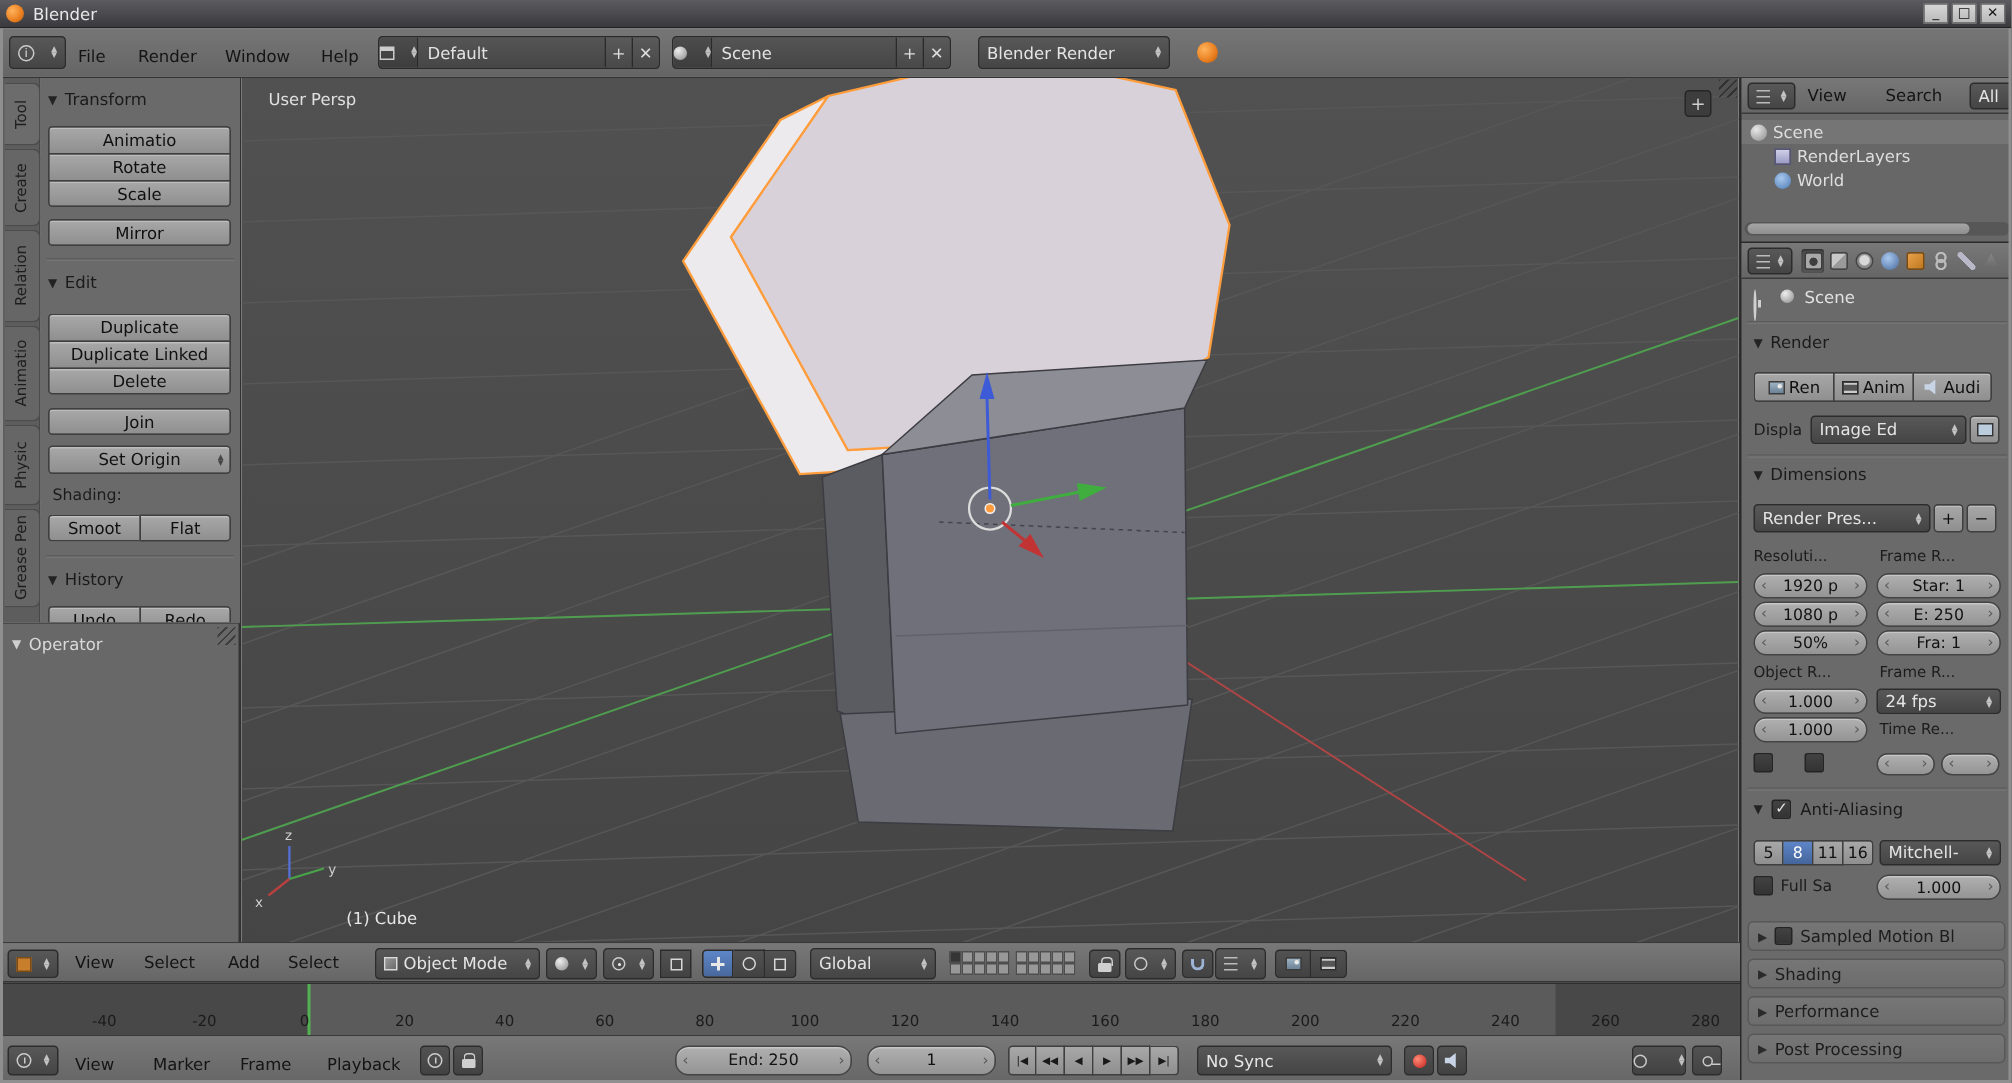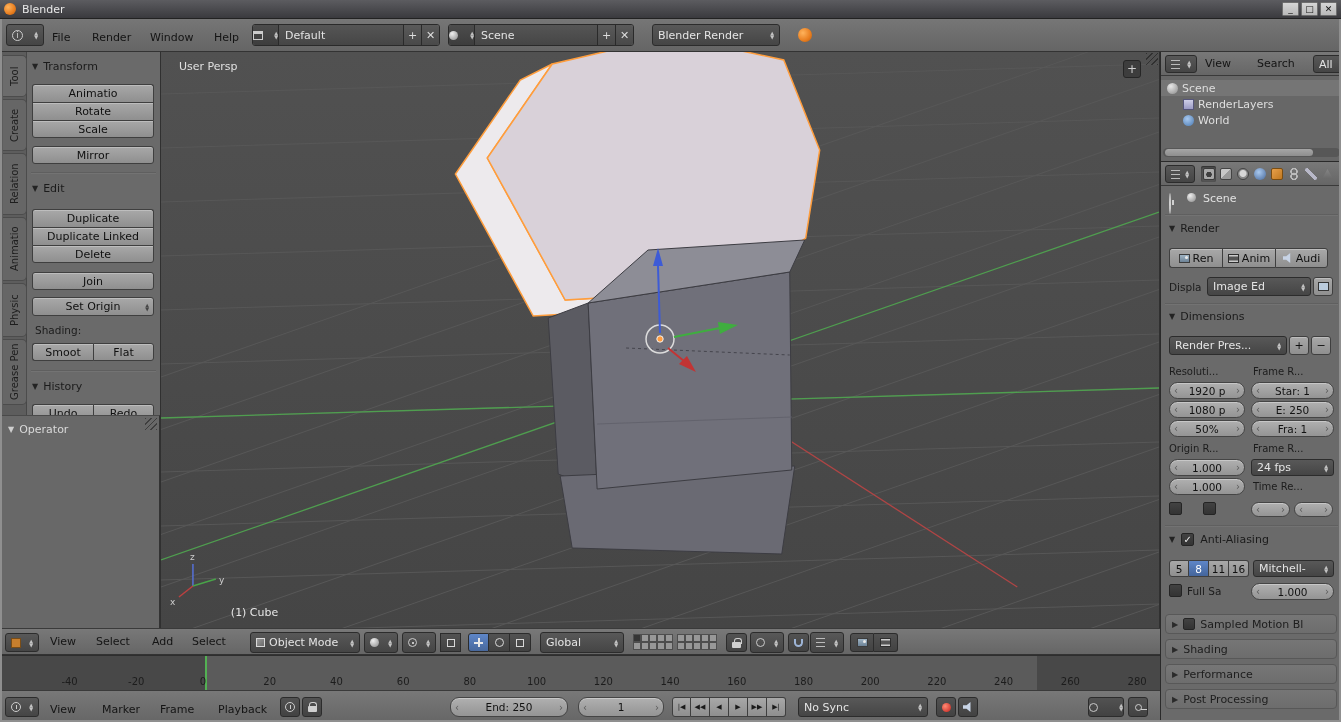--- a/index.html
+++ b/index.html
@@ -544,21 +544,21 @@
     <div class="numf" style="left:90px;top:239px;width:83px;height:17px;">
         <span>E: 250</span>
       </div>
     <div class="numf" style="left:8px;top:258px;width:76px;height:17px;">
         <span>50%</span>
       </div>
     <div class="numf" style="left:90px;top:258px;width:83px;height:17px;">
         <span>Fra: 1</span>
       </div>
 
-    <span class="slabel" style="left:8px;top:281px;font-size:10px;">Origin R...</span>
+    <span class="slabel" style="left:8px;top:281px;font-size:10px;">Object R...</span>
     <span class="slabel" style="left:92px;top:281px;font-size:10px;">Frame R...</span>
     <div class="numf" style="left:8px;top:297px;width:76px;height:17px;">
         <span>1.000</span>
       </div>
     <div class="dmenu" style="left:90px;top:297px;width:83px;height:17px;">
       <span class="lbl">24 fps</span>
       <span class="marr"></span>
     </div>
     <div class="numf" style="left:8px;top:316px;width:76px;height:17px;">
         <span>1.000</span>

